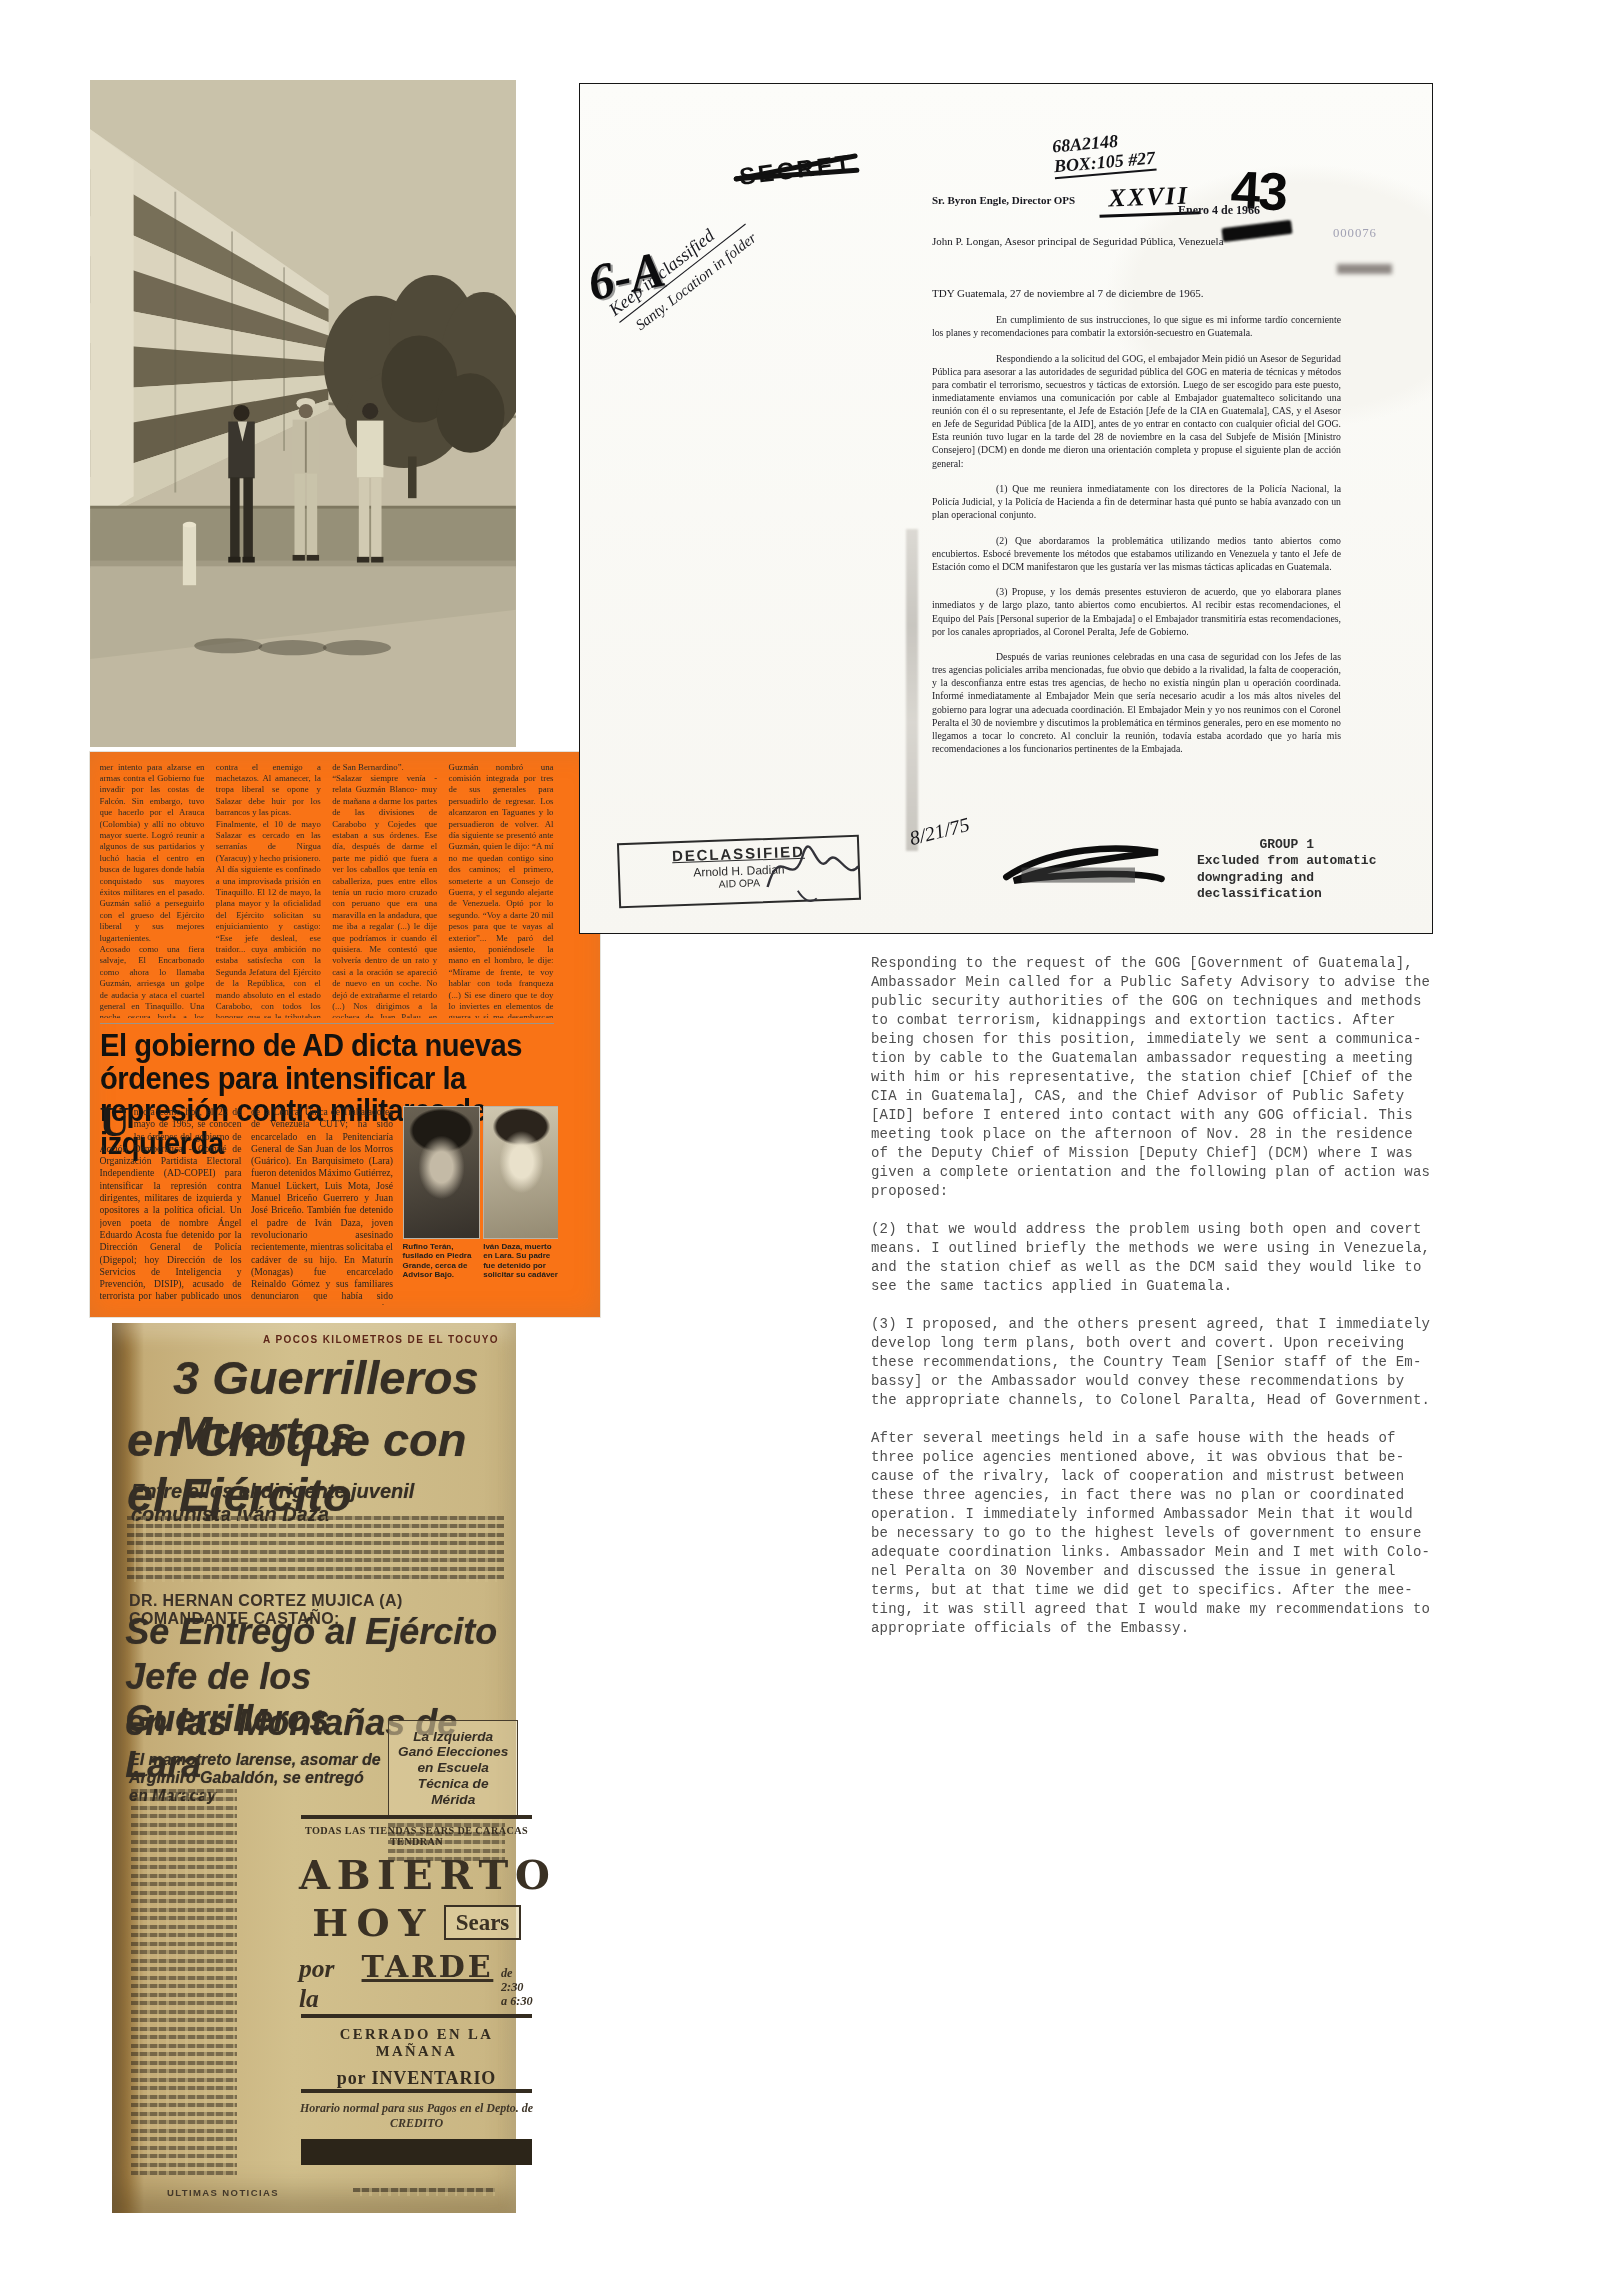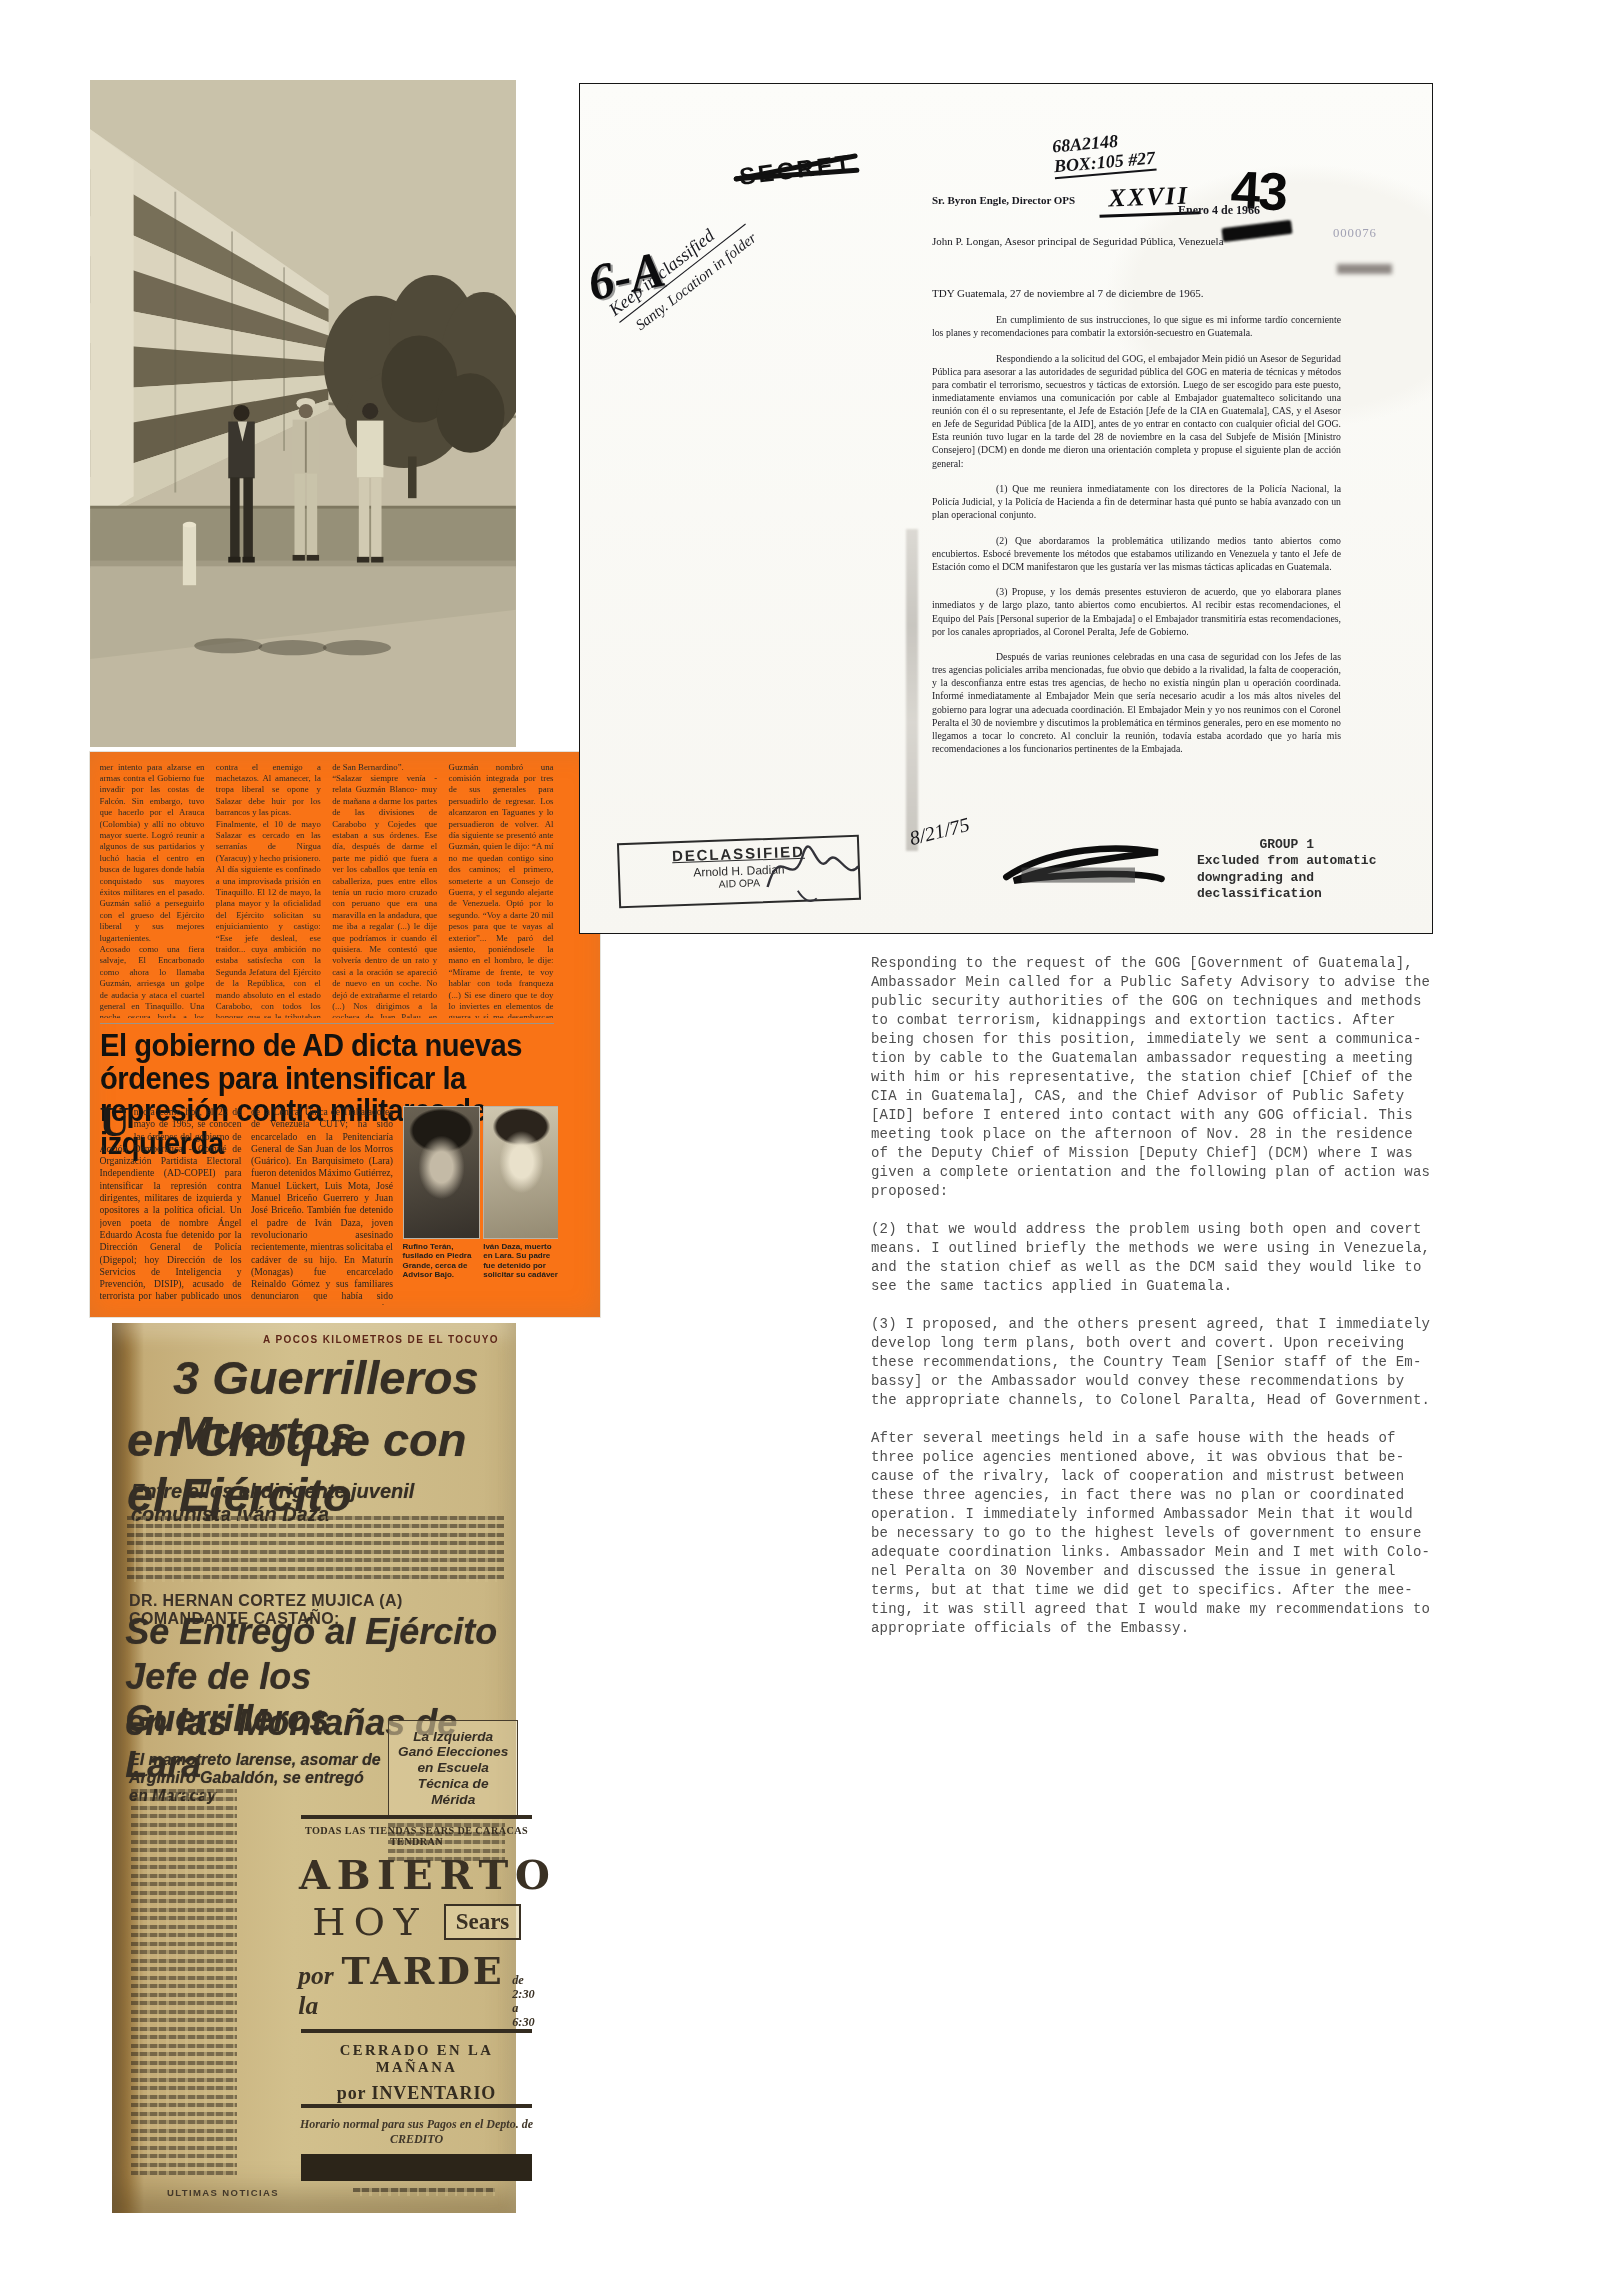--- a/index.html
+++ b/index.html
@@ -62,26 +62,26 @@
            background:rgba(222,206,160,.55);font-family:"Liberation Sans",sans-serif;
            font-style:italic;font-weight:800;font-size:13.7px;line-height:1.15;text-align:center;color:#352e25;}
   .noiseB{left:19px;top:466px;width:106px;height:386px;opacity:.7;}
   .noiseC{left:276px;top:492px;width:117px;height:49px;opacity:.7;}
   .ad{left:187px;top:492px;width:235px;}
   .adrule{height:3.8px;background:#342c20;margin:0 1.9px;}
   .adline1{font-weight:800;font-size:10.2px;letter-spacing:0.4px;text-align:center;margin-top:6.6px;color:#342c20;}
   .abierto{font-family:"DejaVu Serif",serif;font-weight:900;font-size:40px;letter-spacing:6.6px;
            text-align:center;margin-top:3.8px;color:#3a3124;}
   .hoyrow{display:flex;justify-content:space-between;align-items:center;padding:0 13.2px;margin-top:1.9px;}
-  .hoy{font-family:"DejaVu Serif",serif;font-weight:400;font-size:38px;letter-spacing:8.5px;color:#3a3124;}
+  .hoy{font-family:"DejaVu Serif",serif;font-weight:700;font-size:38px;letter-spacing:8.5px;color:#3a3124;}
   .searsbox{border:2.8px solid #3a3124;padding:2.8px 9.5px;font-family:"Liberation Serif",serif;
             font-weight:700;font-size:23px;color:#3a3124;background:rgba(226,211,166,.6);}
   .porlarow{display:flex;align-items:baseline;justify-content:center;gap:7.6px;margin-top:3.8px;color:#3a3124;}
   .porla{font-style:italic;font-weight:800;font-size:25.6px;font-family:"Liberation Serif",serif;}
-  .tarde{font-family:"DejaVu Serif",serif;font-weight:900;font-size:38px;letter-spacing:2.8px;}
+  .tarde{font-family:"DejaVu Serif",serif;font-weight:900;font-size:30px;letter-spacing:2.8px;text-decoration:underline;}
   .hours{font-weight:800;font-style:italic;font-size:12.3px;line-height:1.15;white-space:pre-line;color:#3a3124;}
   .cerrado{font-weight:900;font-size:14.7px;letter-spacing:2.4px;text-align:center;margin-top:8.5px;color:#342c20;}
   .inventario{font-weight:900;font-size:18px;letter-spacing:0.9px;text-align:center;margin-top:7.6px;color:#342c20;}
   .horario{font-weight:800;font-style:italic;font-size:12px;text-align:center;margin-top:8.5px;color:#40372a;}
   .blackbar{height:26.5px;background:#2c2519;margin:7.6px 1.9px 0 1.9px;}
   .f-left{left:55px;bottom:15px;font-family:"Liberation Sans",sans-serif;font-weight:800;
           font-size:9.5px;letter-spacing:1.4px;color:#43382a;}
   .f-right{right:21px;bottom:17px;width:142px;height:7.6px;opacity:.8;}
 
   

